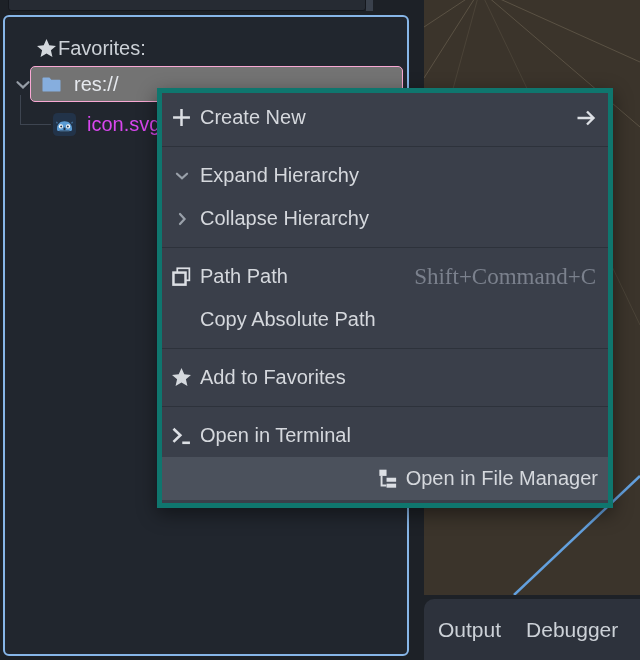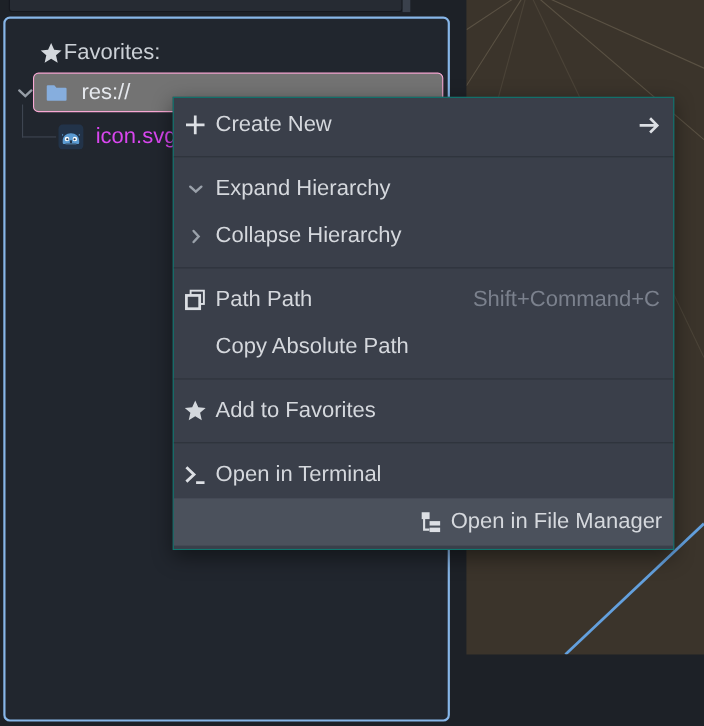--- a/index.html
+++ b/index.html
@@ -32,29 +32,29 @@
 
   
   .bottompanel{position:absolute;left:424px;top:599px;width:216px;height:61px;background:#2d323c;
     border-top-left-radius:10px;display:flex;align-items:center;}
   .btab{font-size:21px;color:#ccd1d7;}
   .btab-output{margin-left:14px;}
   .btab-debugger{margin-left:25px;}
 
   
   .menu{position:absolute;left:157px;top:88px;width:456px;background:#3a3f4a;
-    border:1px solid #0f766e;box-sizing:border-box;padding:3px 0;
+    border:5px solid #0f766e;box-sizing:border-box;padding:3px 0;
     box-shadow:0 6px 18px rgba(0,0,0,0.45);z-index:10;}
   .menu-item{height:43px;display:flex;align-items:center;padding:0 10px 0 8px;
     font-size:20px;color:#d5d8dd;}
   .menu-item.hl{background:#4b515c;justify-content:flex-end;}
   .mi-icon{width:23px;height:23px;margin-right:7px;display:flex;align-items:center;justify-content:center;flex:0 0 23px;}
   .mi-label{white-space:nowrap;}
   .mi-right{margin-left:auto;display:flex;align-items:center;}
-  .mi-shortcut{color:#7b818d;font-size:20px;padding-right:2px;}
+  .mi-shortcut{color:#7b818d;font-size:23px;padding-right:2px;font-family:Liberation Serif, serif;}
   .menu-sep{height:1px;background:#2d323b;margin:7px 0;}
 </style>
 </head>
 <body>
 
 <div id="stage">
 
   <div class="topbar-input"></div>
   <div class="topbar-scroll"></div>
 
@@ -67,20 +67,24 @@
         <line x1="56" y1="-10" x2="216" y2="127"></line>
       </g>
       <g stroke="#746a58" stroke-width="1" opacity="0.28" fill="none">
         <line x1="56" y1="-10" x2="0" y2="195"></line>
         <line x1="56" y1="-10" x2="216" y2="325"></line>
       </g>
       <line x1="216" y1="476" x2="90" y2="595" stroke="#63a0de" stroke-width="2.5"></line>
     </svg>
   </div>
 
+  <div class="bottompanel">
+    <span class="btab btab-output">Output</span>
+    <span class="btab btab-debugger">Debugger</span>
+  </div>
 
   <div class="dock">
     <div class="fav-row">
       <span class="star">
         <svg width="23" height="23" viewBox="0 0 24 24">
             <path d="M12 2.2l2.9 6.4 7 .7-5.3 4.6 1.6 6.9-6.2-3.7-6.2 3.7 1.6-6.9L2.1 9.3l7-.7z" fill="#d4d8dd"></path>
           </svg>
       </span>
       <span class="fav-label">Favorites:</span>
     </div>

